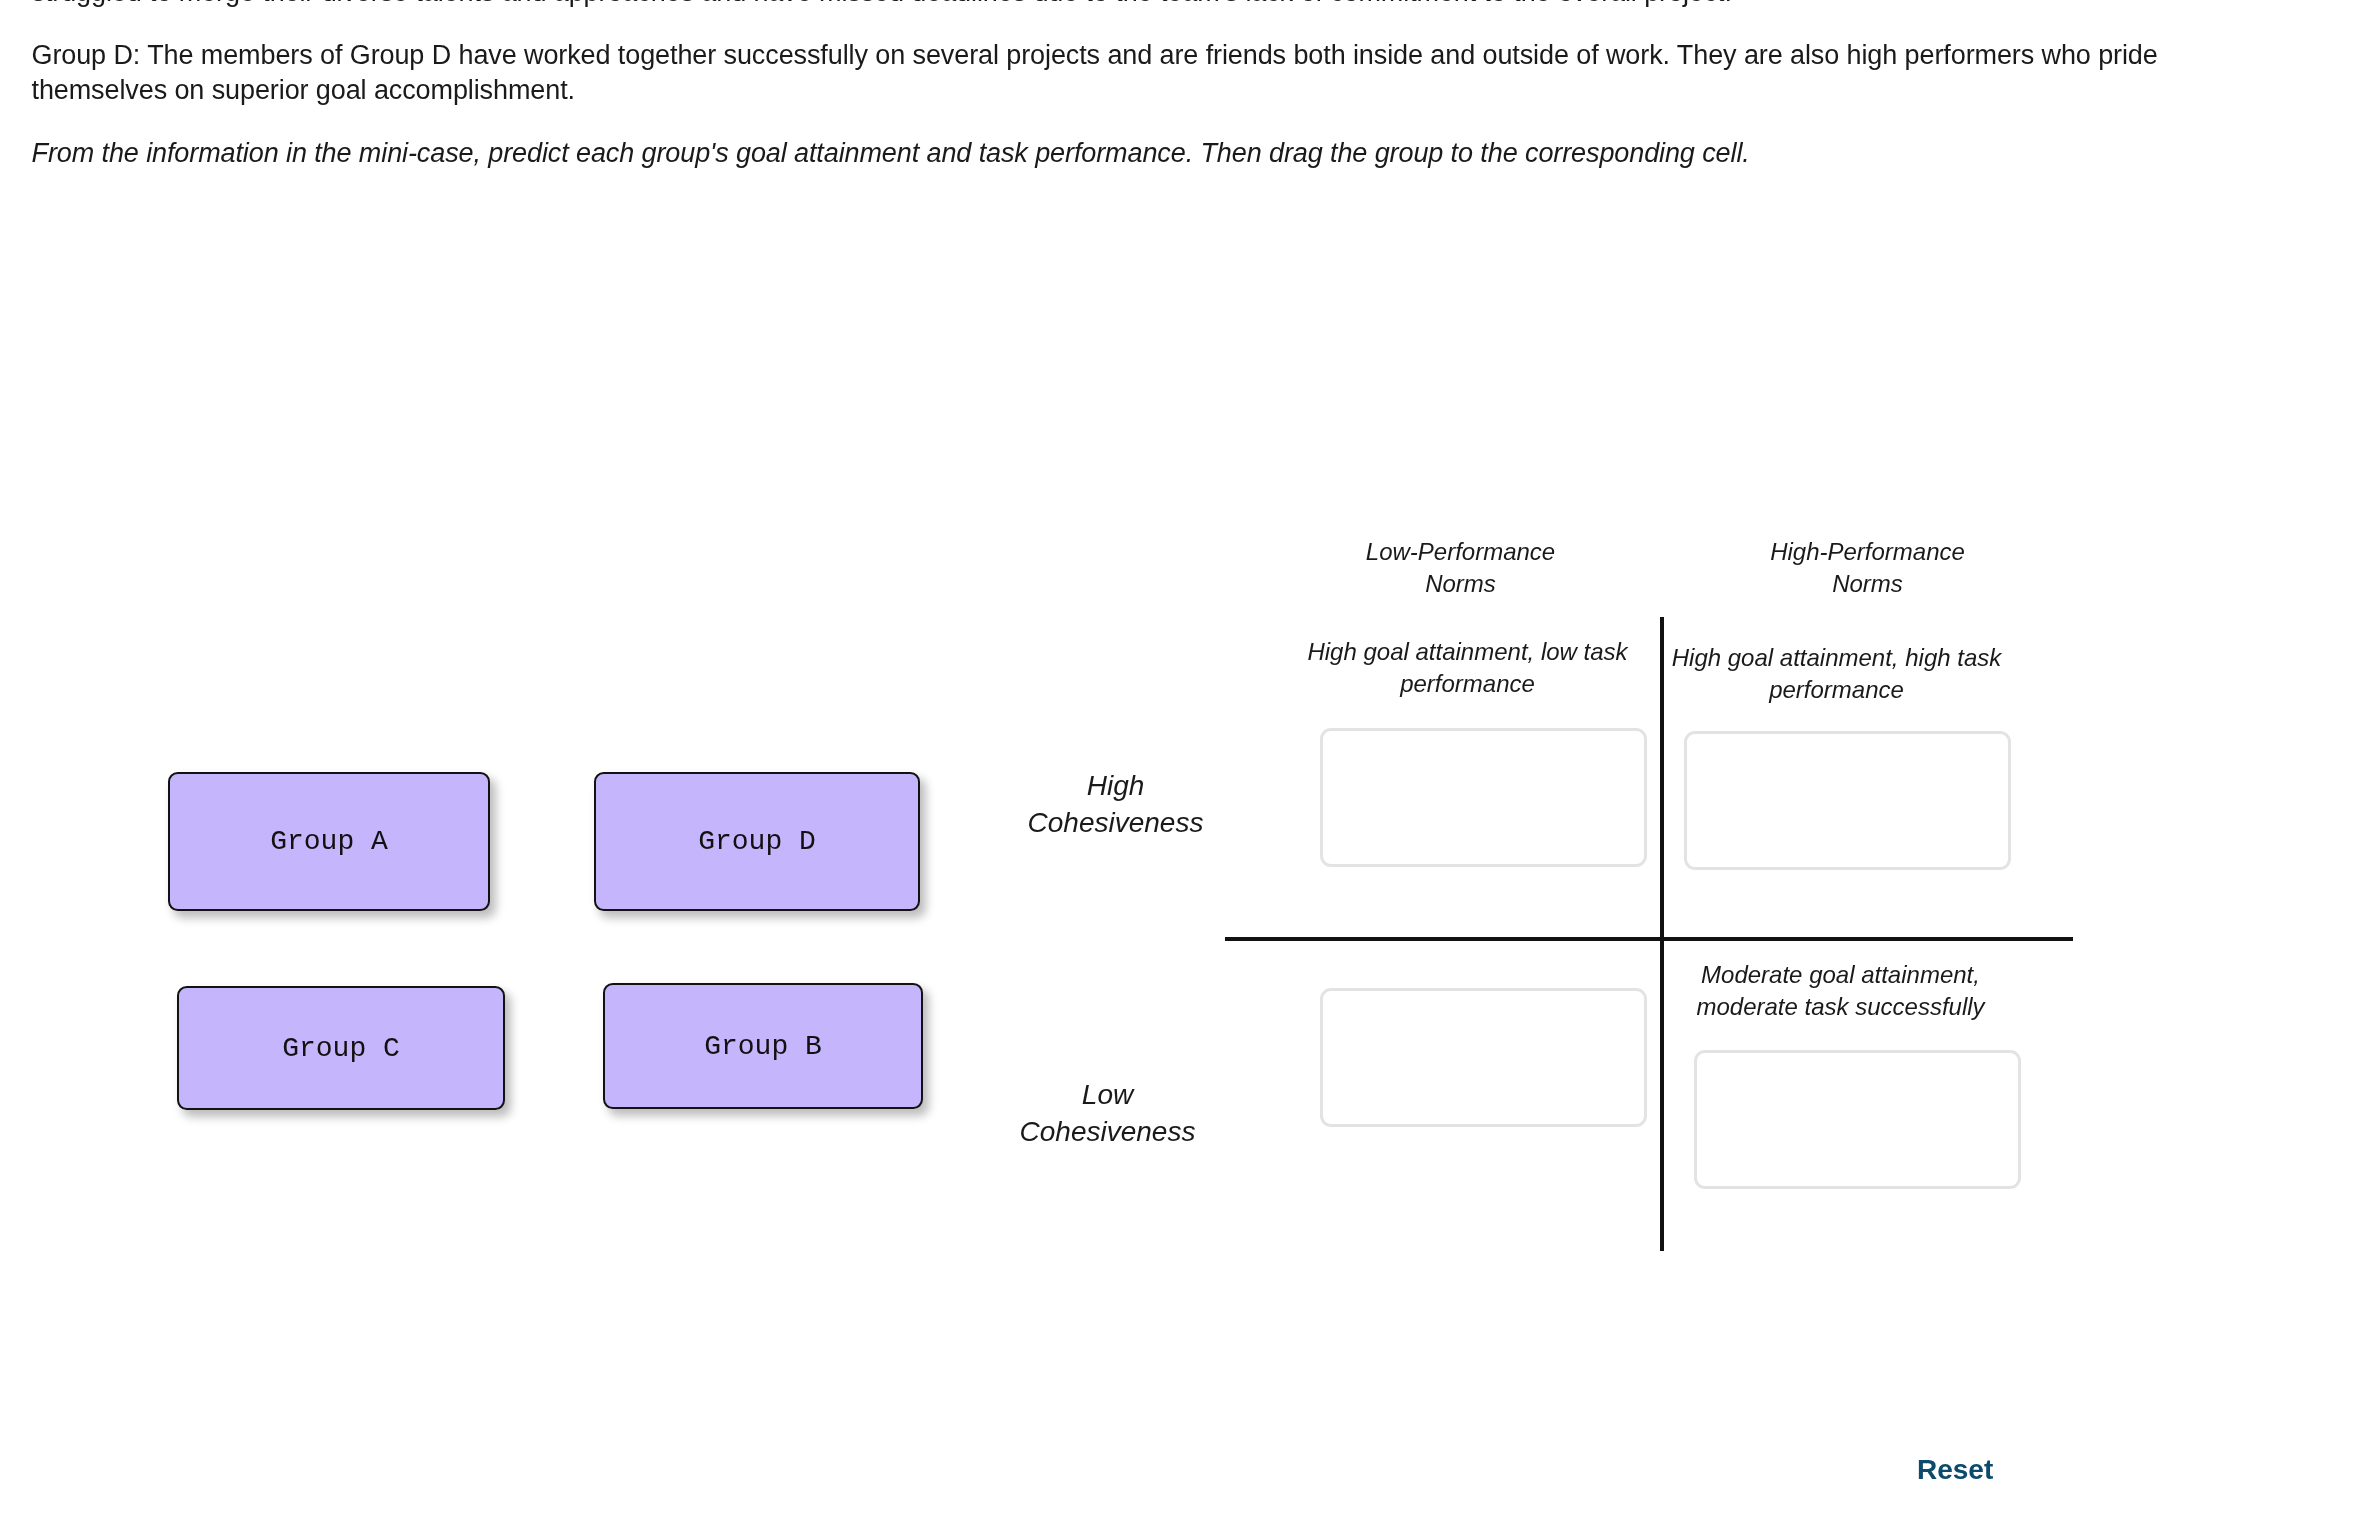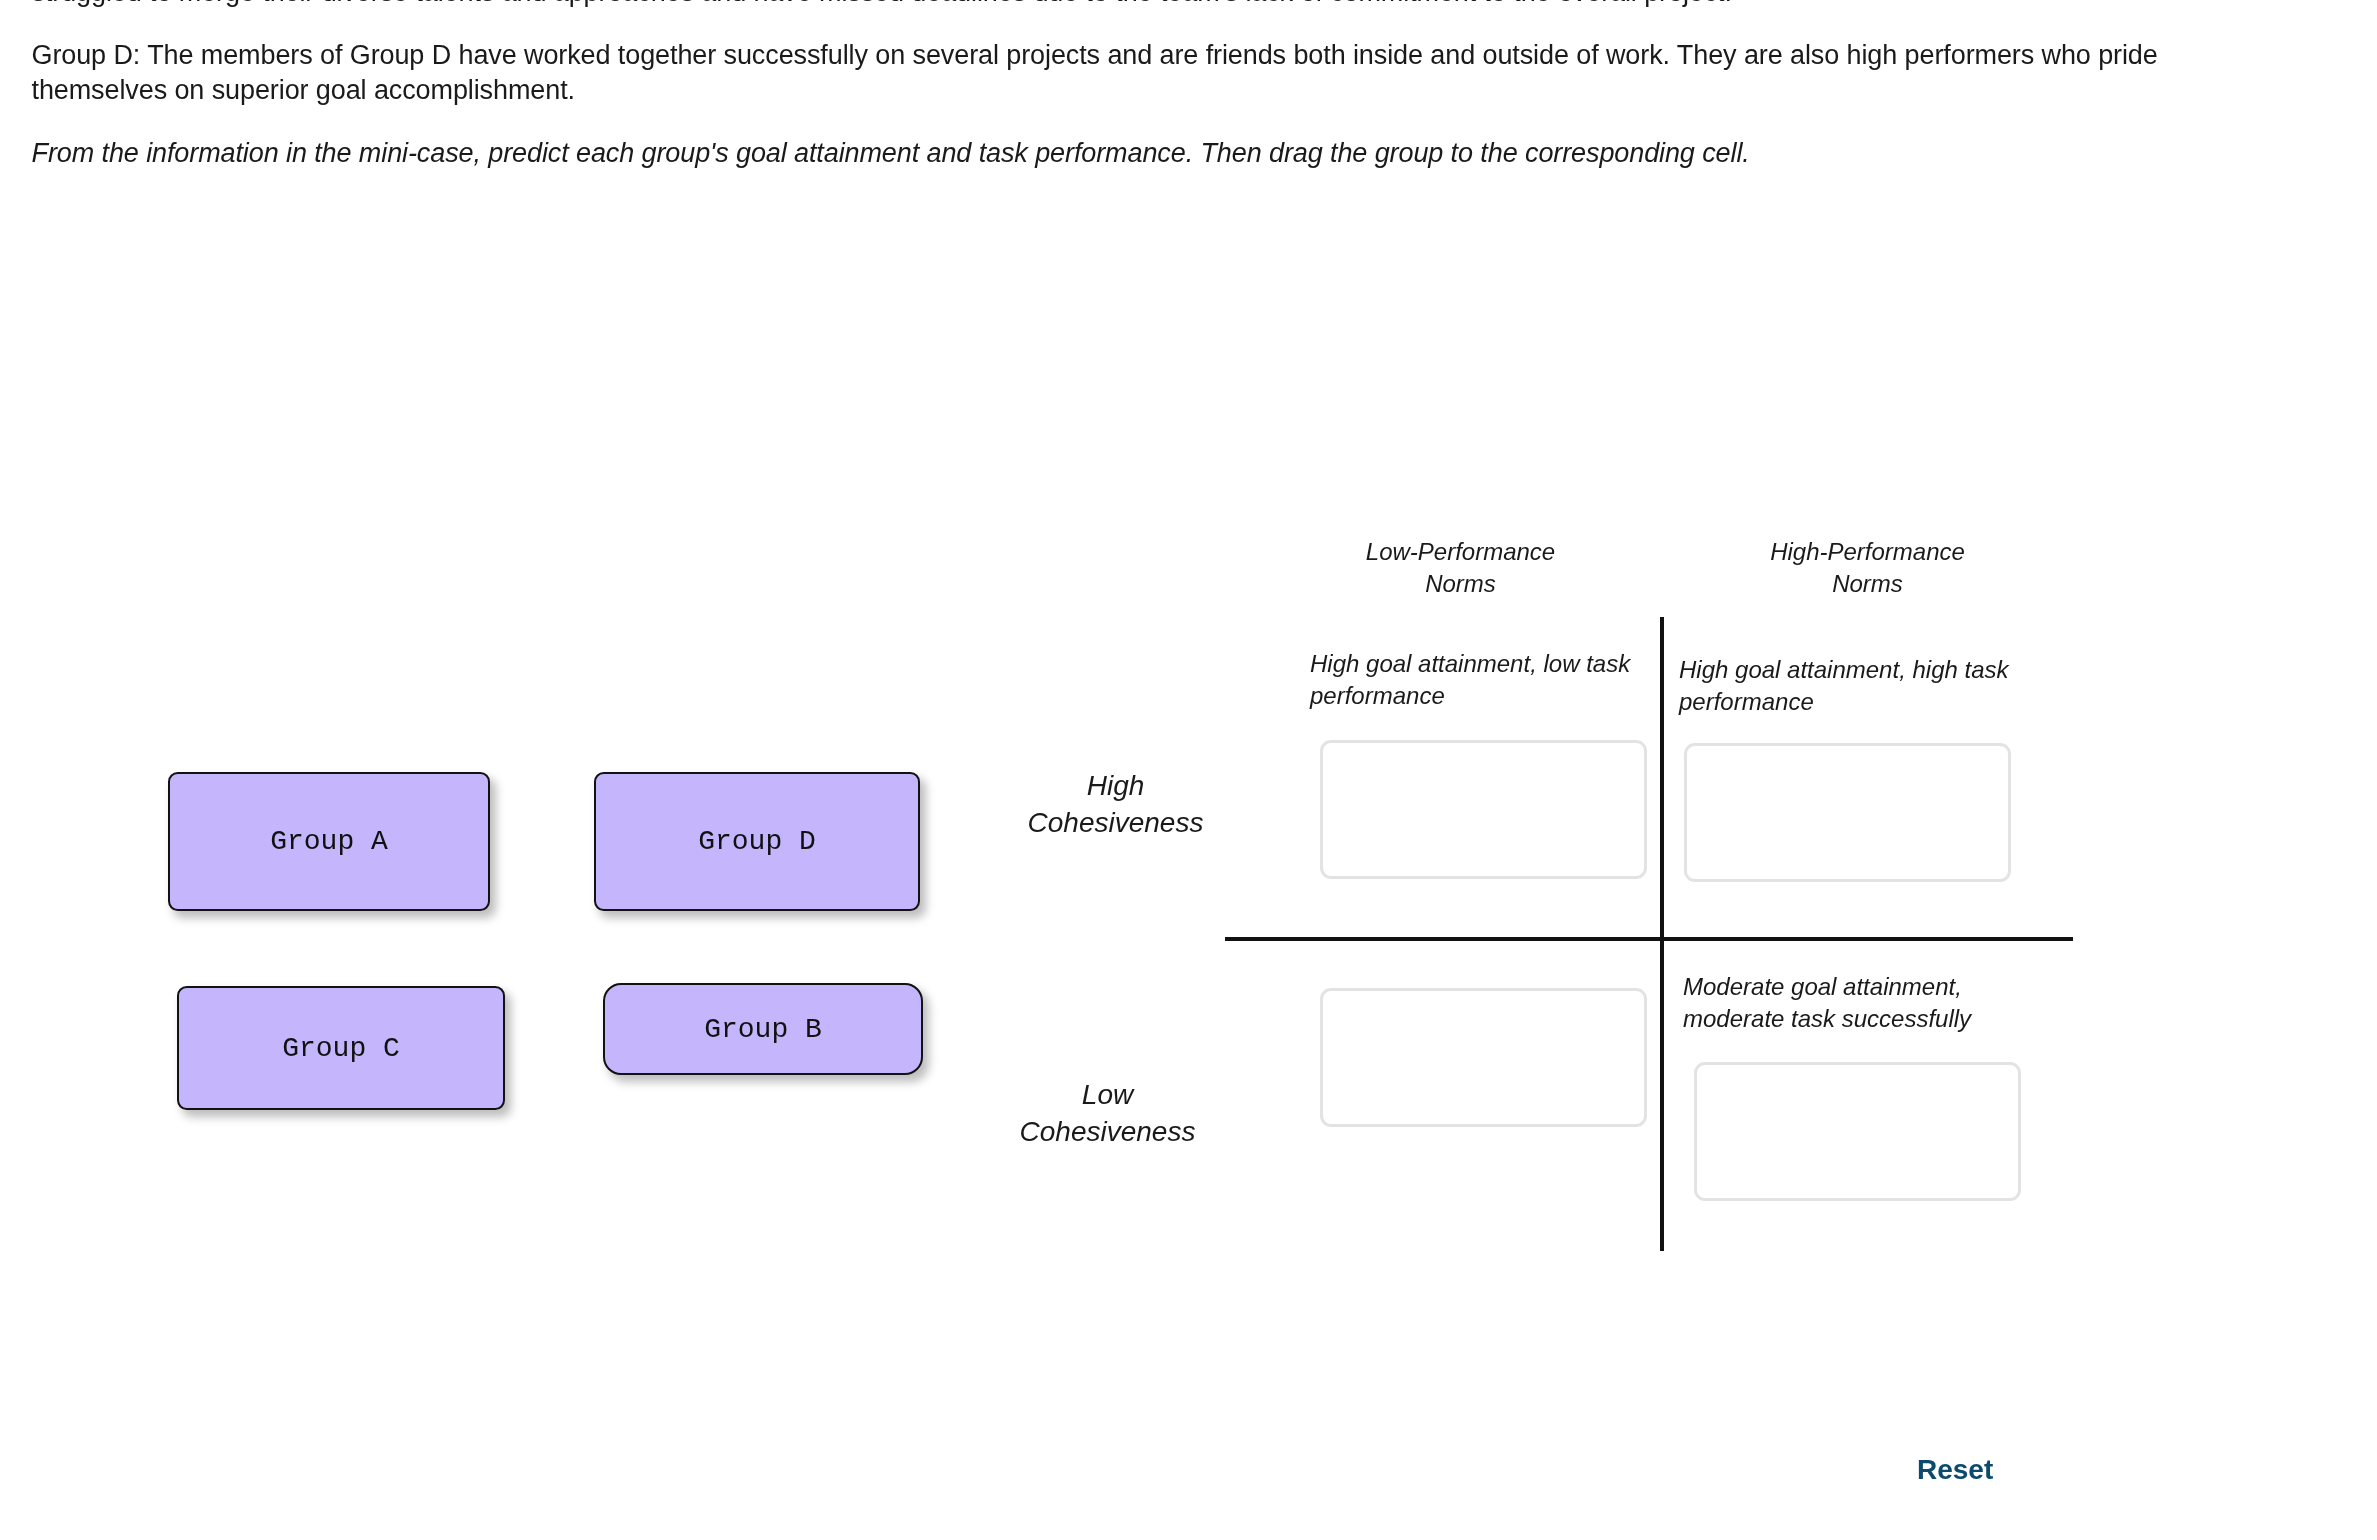--- a/index.html
+++ b/index.html
@@ -53,21 +53,21 @@
     font-size: 28px;
     color: #111111;
     box-sizing: border-box;
     cursor: move;
     user-select: none;
     font-family: Liberation Mono, monospace;
   }
   #tile-a { left: 168px;  top: 772px; width: 322px; height: 139px; }
   #tile-d { left: 594px;  top: 772px; width: 326px; height: 139px; }
   #tile-c { left: 160px;  top: 986px; width: 328px; height: 124px; margin-left: 17px; }
-  #tile-b { left: 603px;  top: 983px; width: 320px; height: 92px; border-radius: 18px; }
+  #tile-b { left: 603px;  top: 983px; width: 320px; height: 126px; }
 
   
   .matrix {
     position: absolute;
     left: 0;
     top: 0;
     width: 2377px;
     height: 1540px;
     pointer-events: none;
     font-style: italic;
@@ -114,25 +114,25 @@
   }
   #row-label-high { left: 982px; top: 768px; }
   #row-label-low  { left: 974px; top: 1077px; }
 
   
   .cell {
     position: absolute;
     width: 339px;
   }
   .cell-desc {
-    text-align: left;
+    text-align: center;
     font-size: 24px;
     line-height: 1.32;
     color: #1a1a1a;
-    margin: 12px;
+    margin: 0;
     width: 100%;
   }
   .drop-zone {
     box-sizing: border-box;
     border: 3px solid #e3e3e3;
     border-radius: 11px;
     background: #ffffff;
     width: 327px;
     height: 139px;
   }

